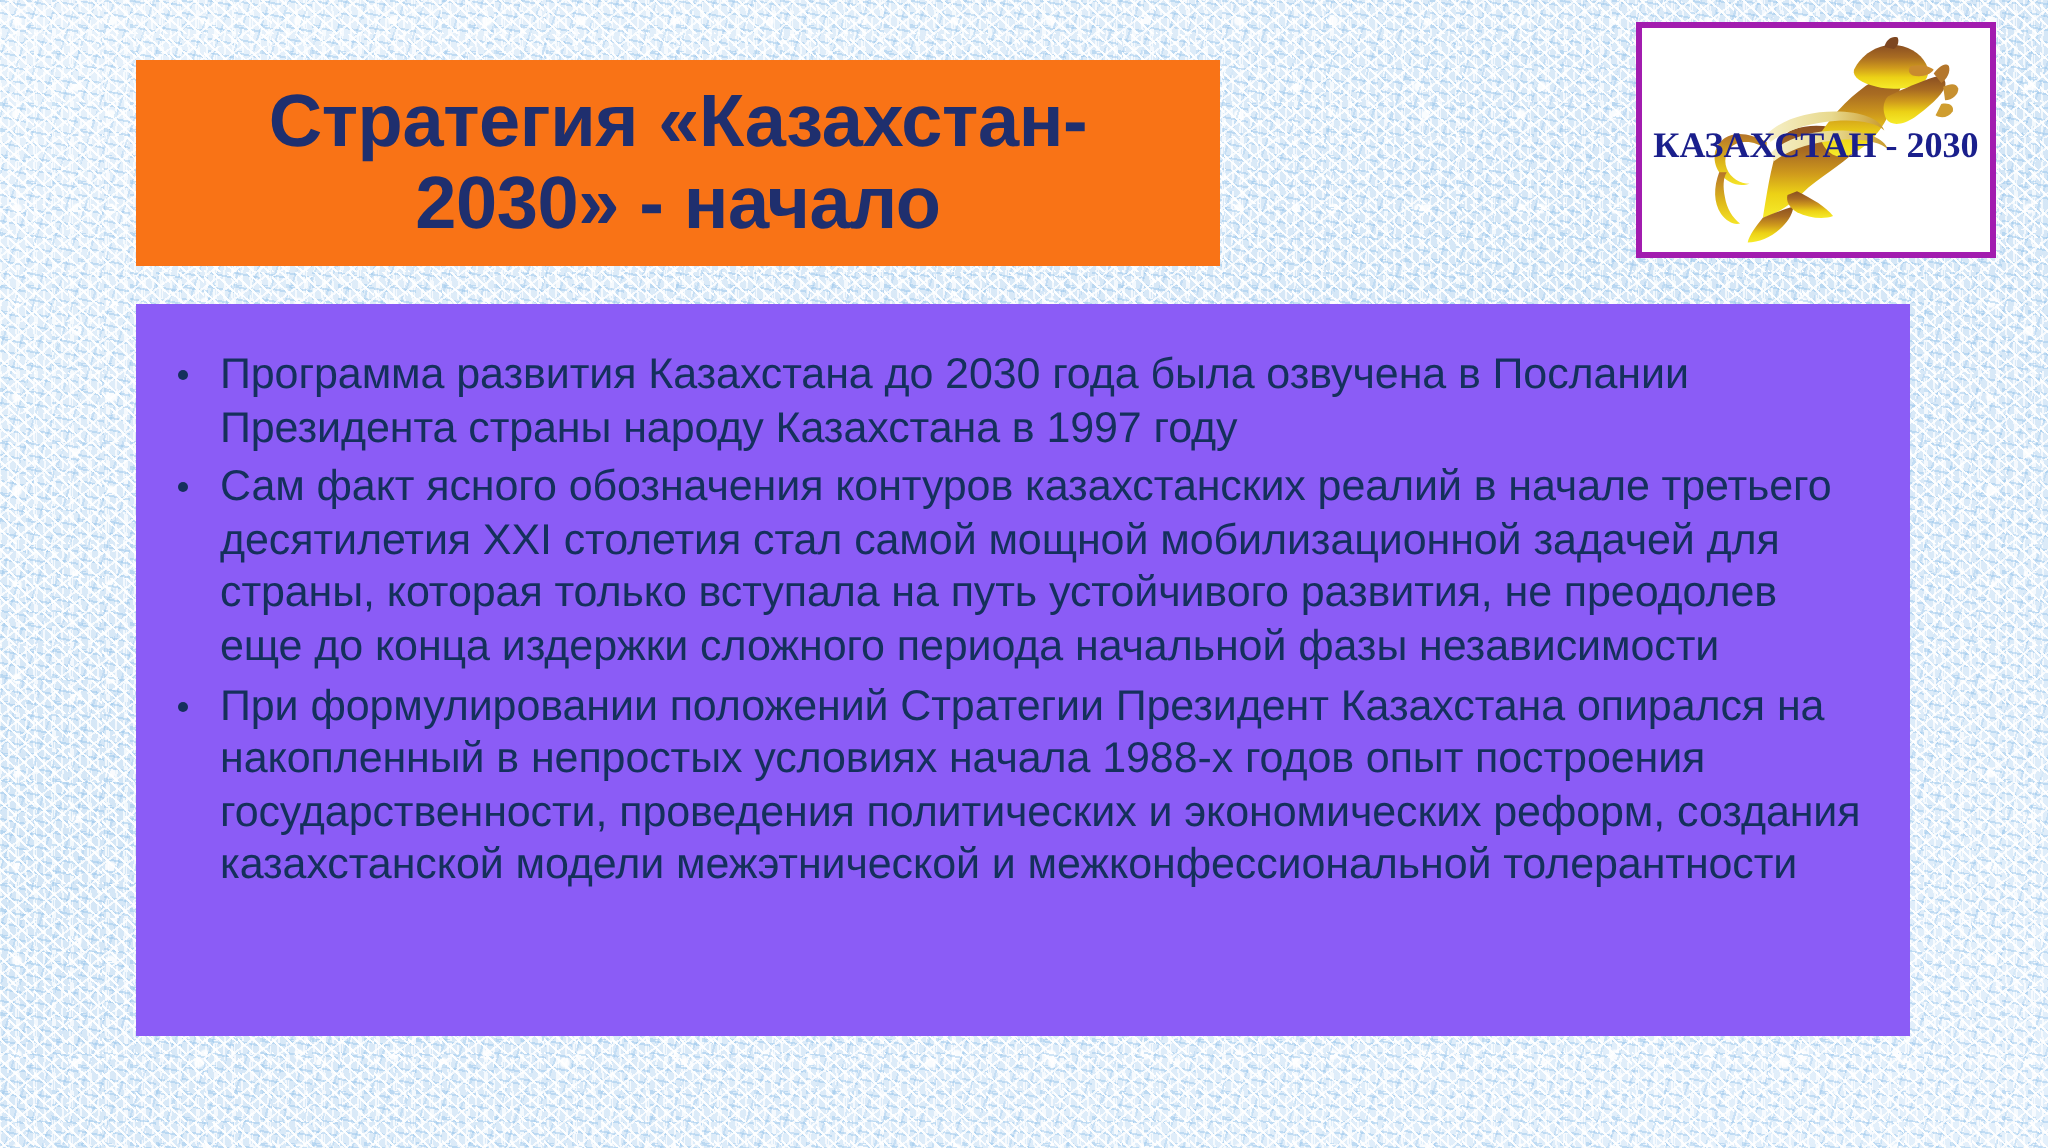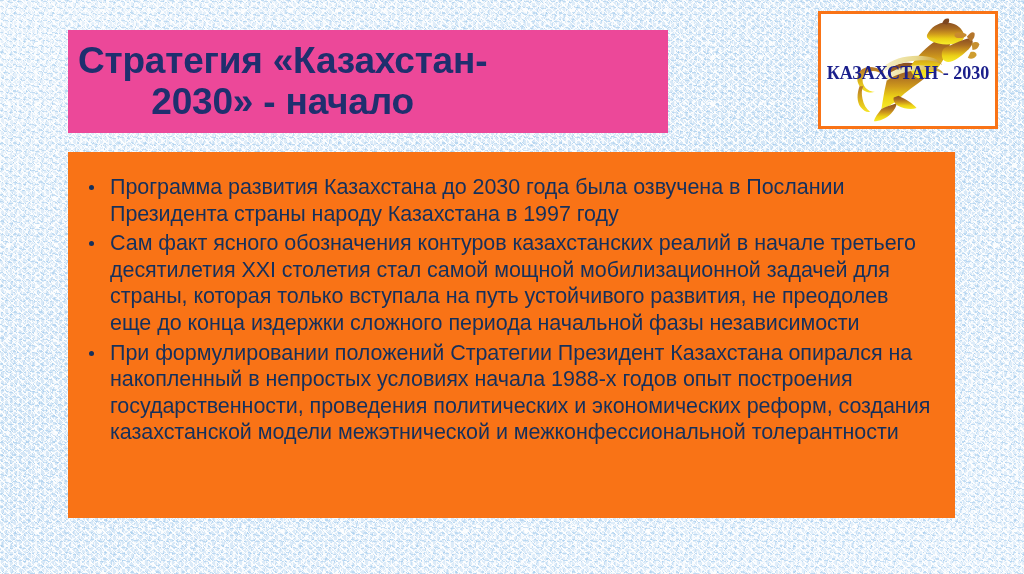--- a/index.html
+++ b/index.html
@@ -33,25 +33,26 @@
     background-size:
       17px 17px, 23px 23px, 13px 13px, 29px 29px, 9px 9px,
       47px 47px, 61px 61px, 100% 100%;
   }
 
   
   #title-plate {
     position: absolute;
     left: 68px;
     top: 30px;
-    width: 600px;
+    width: 542px;
     height: 103px;
-    background: #ec4899;
+    background: #f97316;
     display: flex;
     align-items: center;
+    justify-content: center;
     box-sizing: border-box;
     padding: 0 10px;
   }
   #title-text {
     color: #1f2f6e;
     font-family: "Liberation Sans", sans-serif;
     font-weight: bold;
     font-size: 37px;
     line-height: 1.1;
     text-align: center;
@@ -60,34 +61,34 @@
   }
 
   
   #logo-frame {
     position: absolute;
     left: 818px;
     top: 11px;
     width: 180px;
     height: 118px;
     background: #ffffff;
-    border: 3px solid #f97316;
+    border: 3px solid #a21caf;
     box-sizing: border-box;
     overflow: hidden;
   }
   #logo-svg { display: block; width: 100%; height: 100%; }
 
   
   #content-panel {
     position: absolute;
     left: 68px;
     top: 152px;
     width: 887px;
     height: 366px;
-    background: #f97316;
+    background: #8b5cf6;
     box-sizing: border-box;
     padding: 22px 22px 10px 12px;
   }
   #bullet-list {
     list-style: none;
     margin: 0;
     padding: 0;
   }
   .bullet-item {
     position: relative;

